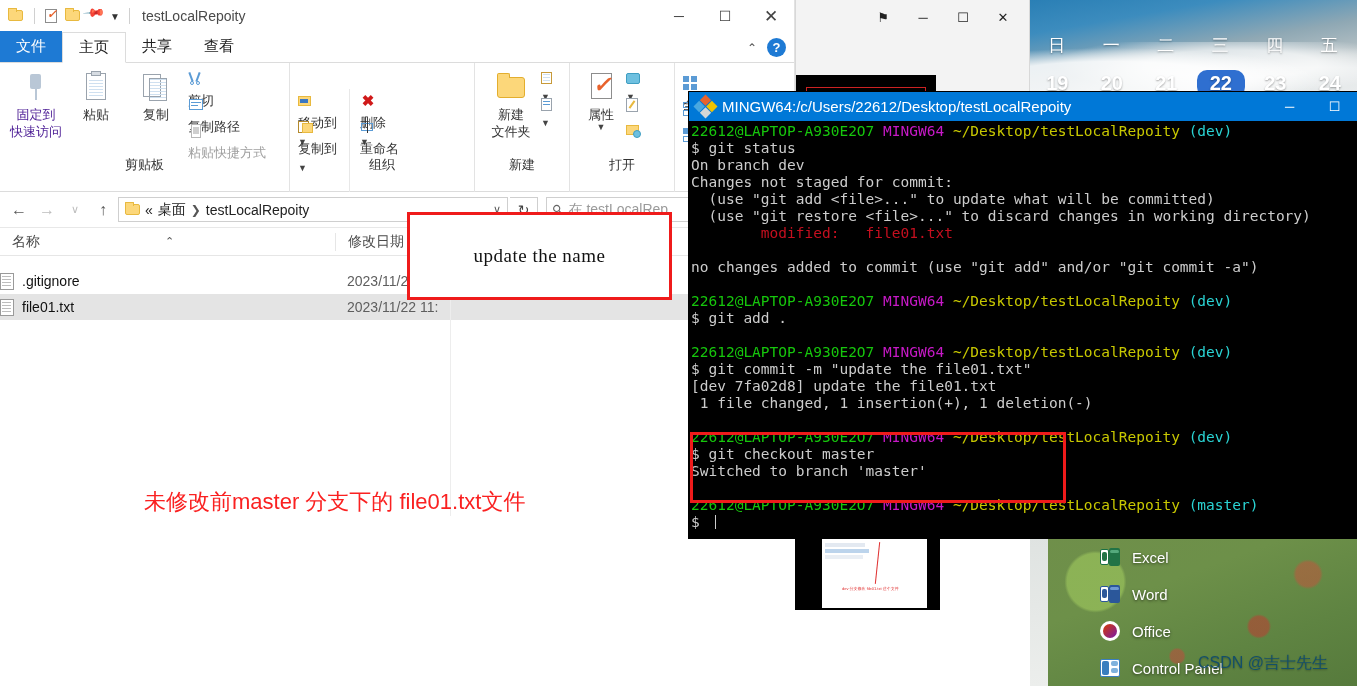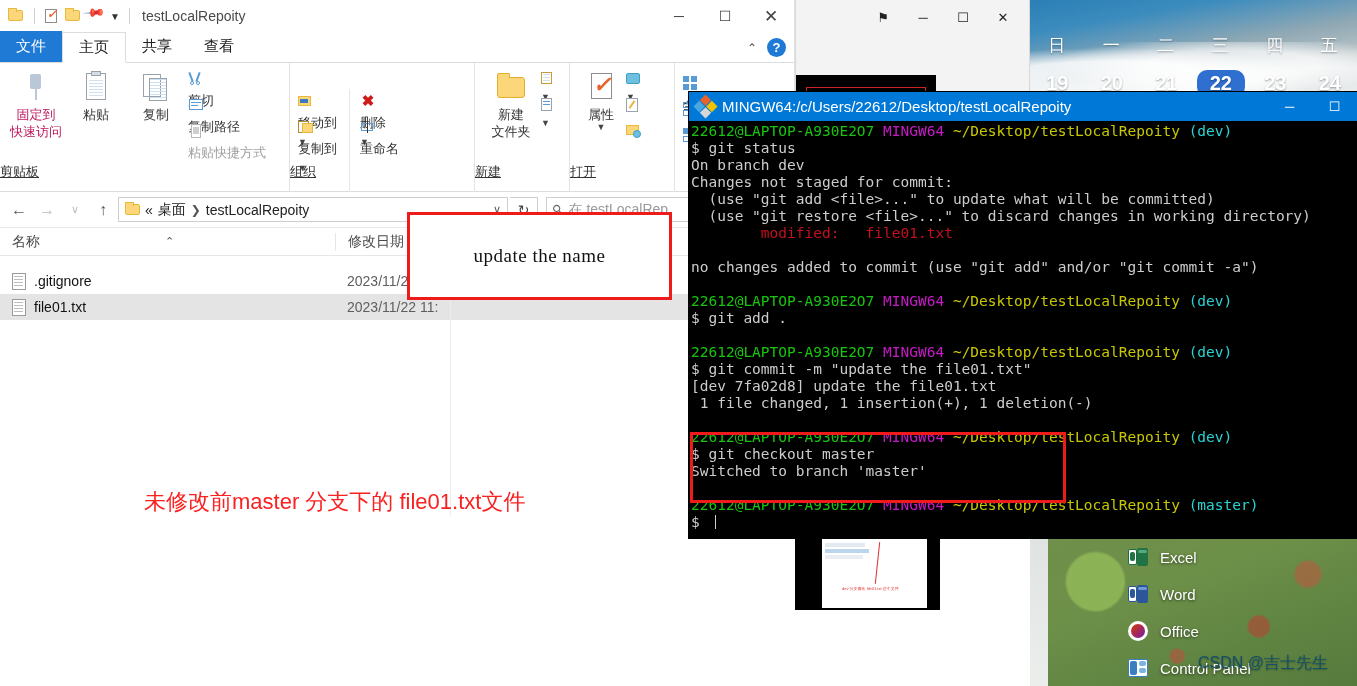--- a/index.html
+++ b/index.html
@@ -61,21 +61,20 @@
   }
 
   
   .startlist{
     position:absolute; left:1048px; top:537px; width:309px; height:149px;
   }
   .start-item{
     position:absolute; left:52px; display:flex; align-items:center; gap:12px;
     color:#fff; font-size:15px;
     text-shadow:0 1px 3px rgba(0,0,0,.6);
-    margin-left:28px;
   }
   .start-item .ico{ width:20px; height:20px; flex:0 0 20px; position:relative;}
   .sq{position:absolute; border-radius:2px;}
 
   .csdn-wm{
     position:absolute; left:1198px; top:653px; color:#0c4a6e; font-size:16px;
     opacity:.9; white-space:nowrap;
     text-shadow:0 1px 2px rgba(0,0,0,.35);
   }
 
@@ -149,26 +148,26 @@
     display:flex; align-items:center; background:#fff;
   }
   .tab.active{ border:1px solid #dcdcdc; border-bottom:1px solid #fff; position:relative; top:1px; }
   .ex-tabs-right{ position:absolute; right:8px; bottom:5px; display:flex; align-items:center; gap:10px; }
   .help-circ{ width:19px; height:19px; border-radius:50%; background:#1e7ad4; color:#fff;
               font-size:13px; display:flex; align-items:center; justify-content:center; font-weight:bold;}
 
   .ribbon{ height:129px; background:#fff; border-bottom:1px solid #dcdcdc; display:flex; position:relative;}
   .rgroup{ position:relative; height:129px; border-right:1px solid #e3e3e3; padding:4px 8px 0;
            display:flex; flex-direction:column; }
-  .rgroup-label{ position:absolute; bottom:11px; left:0; width:100%; 
-                 font-size:13px; color:#333;text-decoration:underline; }
+  .rgroup-label{ position:absolute; bottom:18px; left:0; width:100%; text-align:center;
+                 font-size:13px; color:#333; }
   .rgroup-body{ display:flex; gap:4px; flex:1; }
   .bigbtn{ width:56px; display:flex; flex-direction:column; align-items:center; padding-top:4px; }
   .bigbtn .lbl{ font-size:13px; color:#333; text-align:center; line-height:15px; margin-top:2px;}
-  .bigbtn.dim .lbl{ color:#be185d; }
+  .bigbtn.dim .lbl{ color:#4c1d95; }
   .ico-big{ width:34px; height:34px; position:relative; }
   .smallcol{ display:flex; flex-direction:column; justify-content:flex-start; padding-top:4px; gap:4px;}
   .smallbtn{ display:flex; align-items:flex-start; gap:5px; font-size:13px; color:#333; height:22px;flex-direction:column; }
   .smallbtn.dim{ color:#a0a0a0; }
   .ico-sm{ width:16px; height:16px; position:relative; flex:0 0 16px;}
 
   
   .sh{position:absolute;}
   .paper{background:#fff;border:1px solid #9aa3ad;}
   .papergrid{background:repeating-linear-gradient(#cfe0f0 0 1px, transparent 1px 3px);}
@@ -192,21 +191,21 @@
   }
 
   
   .colhdr{ height:28px; display:flex; align-items:center; border-bottom:1px solid #e6e6e6;
            font-size:14px; color:#4a4a4a; position:relative;}
   .col-name{ width:335px; padding-left:12px; position:relative;}
   .col-date{ width:150px; padding-left:12px; border-left:1px solid #e6e6e6; height:18px; display:flex; align-items:center;}
   .sortcaret{ position:absolute; left:165px; top:2px; color:#555; font-size:11px;}
   .frow{ height:26px; display:flex; align-items:center; font-size:14px; color:#111; }
   .frow.sel{ background:#e4e4e4; }
-  .fname{ width:335px; padding-left:12px; display:flex; align-items:center; gap:8px;}
+  .fname{ width:335px; display:flex; align-items:center; gap:8px;}
   .fdate{ width:150px; padding-left:12px; color:#5e5e5e;}
   .file-glyph{ width:14px; height:17px; position:relative; flex:0 0 14px;}
   .file-glyph .pg{position:absolute; inset:0; background:#fff; border:1px solid #9a9a9a;}
   .file-glyph .ln{position:absolute; left:2px; right:3px; height:1px; background:#bdbdbd;}
 
   
   .zh-note{
     position:absolute; left:144px; top:487px; font-size:22px; color:#fa2121;
     white-space:nowrap;
   }

